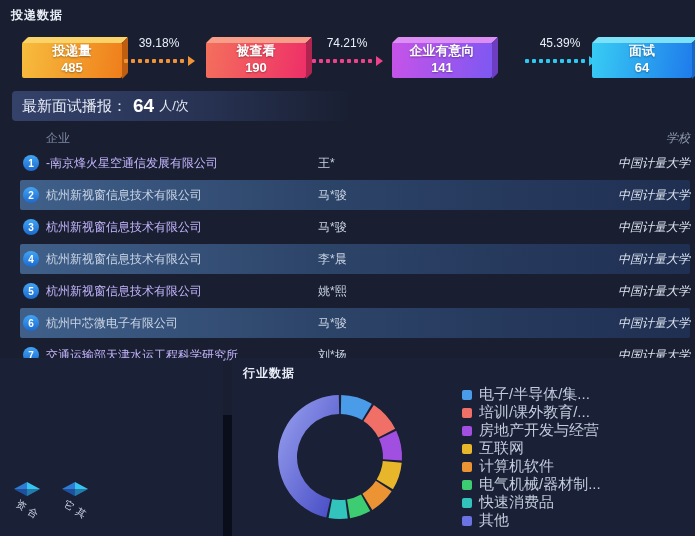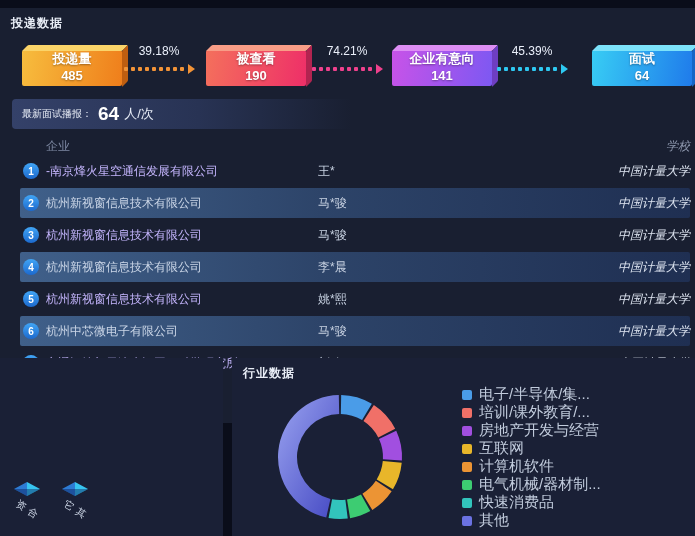--- a/index.html
+++ b/index.html
@@ -3,45 +3,45 @@
 <meta charset="utf-8">
 <style>
   html,body{margin:0;padding:0;}
   body{
     width:695px;height:536px;position:relative;overflow:hidden;
     background:#0a0d1a;
     font-family:"Liberation Sans","DejaVu Sans",sans-serif;
     color:#dfe6f2;
   }
   .panel{position:absolute;}
-  #top-panel{left:0;top:0;width:695px;height:415px;background:#191f31;overflow:hidden;margin-top:8px;}
+  #top-panel{left:0;top:0;width:695px;height:415px;background:#191f31;overflow:hidden;}
   #bl-panel{left:0;top:358px;width:223px;height:178px;background:#1a2036;}
   #br-panel{left:232px;top:358px;width:463px;height:178px;background:#1a2036;overflow:hidden;}
   .panel-title{position:absolute;left:11px;top:7px;font-size:12px;font-weight:bold;color:#e8edf6;letter-spacing:1px;}
 
   
   .stage{position:absolute;top:42px;width:100px;height:36px;border-radius:2px;
     display:flex;flex-direction:column;align-items:center;justify-content:center;
     font-size:13px;font-weight:bold;color:#fff;line-height:1.3;text-shadow:0 1px 2px rgba(0,0,0,.35);}
   .stage .top3d{position:absolute;left:3px;top:-5px;width:100px;height:6px;transform:skewX(-45deg);border-radius:1px;}
   .stage .side3d{position:absolute;right:-6px;top:-2px;width:6px;height:36px;transform:skewY(-45deg);border-radius:1px;}
   #stage-0{left:22px;} #stage-1{left:206px;} #stage-2{left:392px;text-align:center;} #stage-3{left:592px;}
 
   .rate{position:absolute;top:36px;text-align:center;}
-  #rate-0{left:116px;width:86px;} #rate-1{left:306px;width:82px;} #rate-2{left:492px;width:80px;}
+  #rate-0{left:116px;width:86px;} #rate-1{left:306px;width:82px;} #rate-2{left:492px;width:80px;padding-left:28px;}
   .rate .pct{font-size:12px;color:#eaeffa;margin-bottom:6px;}
   .rate .dots{display:flex;align-items:center;justify-content:center;gap:3px;height:10px;}
   .rate .dot{width:4px;height:4px;border-radius:1px;display:inline-block;}
   .rate .tri{width:0;height:0;border-top:5px solid transparent;border-bottom:5px solid transparent;border-left:7px solid #fff;display:inline-block;margin-left:1px;}
 
   
   #broadcast{position:absolute;left:12px;top:91px;width:340px;height:30px;border-radius:4px;
     background:linear-gradient(90deg,#344169 0%,#283354 55%,rgba(25,31,49,0) 100%);
     display:flex;align-items:center;padding-left:10px;box-sizing:border-box;}
-  #broadcast .b-label{font-size:10px;color:#e8edf7;text-align:center;}
+  #broadcast .b-label{font-size:15px;color:#e8edf7;text-align:center;}
   #broadcast .b-value{font-size:19px;font-weight:bold;color:#fff;margin:0 5px 0 6px;}
   #broadcast .b-unit{font-size:13px;color:#e8edf7;}
 
   
   #table{position:absolute;left:20px;top:129px;width:670px;}
   .trow{display:flex;align-items:center;height:30px;margin-bottom:2px;font-size:12px;border-radius:2px;}
   .thead{height:18px;color:#7e89a3;margin-bottom:1px;}
   .idx-sp{width:26px;flex:none;}
   .idx{width:16px;height:16px;flex:none;margin-left:3px;margin-right:7px;border-radius:50%;
     background:linear-gradient(180deg,#41a5f5,#1c69cd);color:#fff;font-size:10px;font-weight:bold;

